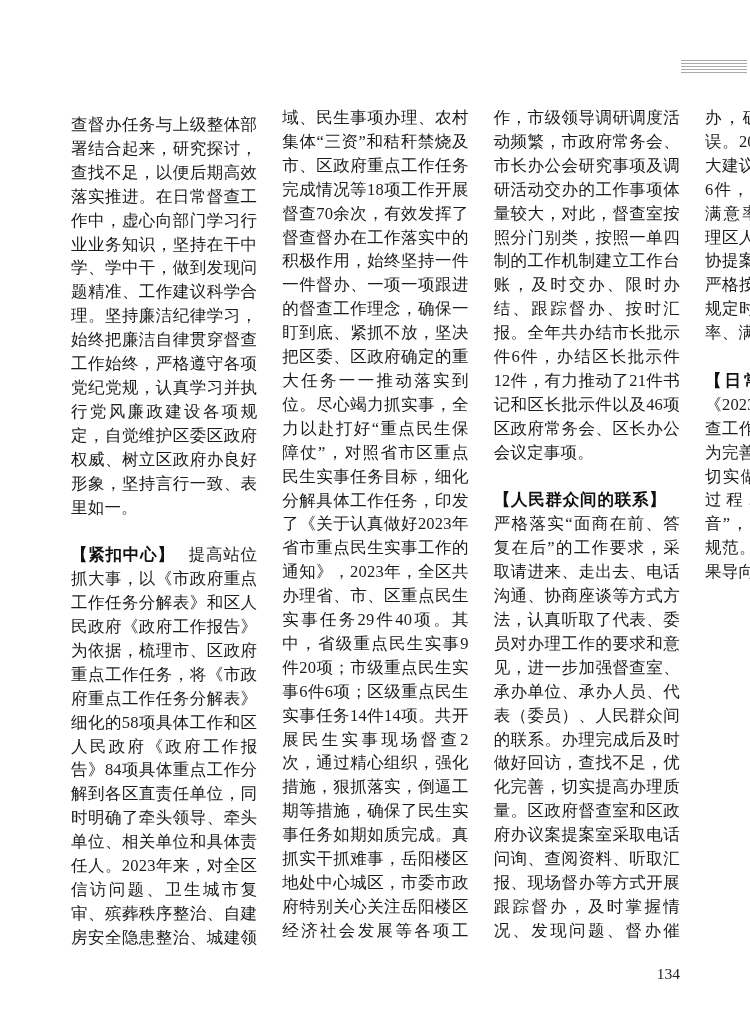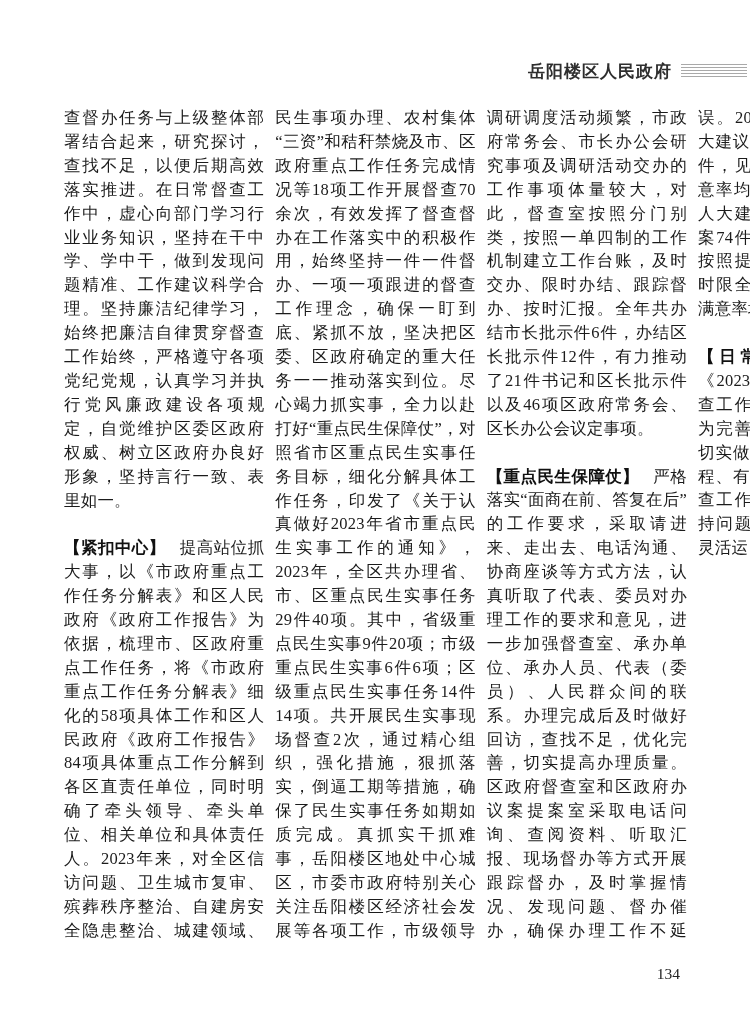--- a/index.html
+++ b/index.html
@@ -42,50 +42,49 @@
     width: 623px; height: 850px;
     column-count: 3;
     column-gap: 11px;
     column-fill: auto;
     font-size: 16.5px;
     line-height: 23.9px;
     text-align: justify;
     letter-spacing: 0.2px;
     color: #1b1b1b;
   }
-  .article p { margin: 0; padding: 0; }
+  .article p { margin: 7px; padding: 0; }
   .article p.section { margin-top: 23.9px; }
   .section-label {
     font-family: "Liberation Sans", "DejaVu Sans", sans-serif;
     font-weight: bold;
     color: #111111;
     margin-right: 0.85em;
   }
   
   .page-number {
     position: absolute;
     top: 965px; right: 70px;
     font-size: 15.5px;
     color: #222222;
     font-family: "Liberation Serif", "DejaVu Serif", serif;
   }
 </style>
 </head>
 <body>
 
 <div class="page-header">
-  <span class="header-title">岳阳楼区人民政府</span>
   <span class="header-rule-lines"></span>
 </div>
 
 <div class="article">
 
   <p><span>查督办任务与上级整体部署结合起来，研究探讨，查找不足，以便后期高效落实推进。在日常督查工作中，虚心向部门学习行业业务知识，坚持在干中学、学中干，做到发现问题精准、工作建议科学合理。坚持廉洁纪律学习，始终把廉洁自律贯穿督查工作始终，严格遵守各项党纪党规，认真学习并执行党风廉政建设各项规定，自觉维护区委区政府权威、树立区政府办良好形象，坚持言行一致、表里如一。</span></p>
 
   <p class="section"><span class="section-label">【紧扣中心】</span><span>提高站位抓大事，以《市政府重点工作任务分解表》和区人民政府《政府工作报告》为依据，梳理市、区政府重点工作任务，将《市政府重点工作任务分解表》细化的58项具体工作和区人民政府《政府工作报告》84项具体重点工作分解到各区直责任单位，同时明确了牵头领导、牵头单位、相关单位和具体责任人。2023年来，对全区信访问题、卫生城市复审、殡葬秩序整治、自建房安全隐患整治、城建领域、民生事项办理、农村集体“三资”和秸秆禁烧及市、区政府重点工作任务完成情况等18项工作开展督查70余次，有效发挥了督查督办在工作落实中的积极作用，始终坚持一件一件督办、一项一项跟进的督查工作理念，确保一盯到底、紧抓不放，坚决把区委、区政府确定的重大任务一一推动落实到位。尽心竭力抓实事，全力以赴打好“重点民生保障仗”，对照省市区重点民生实事任务目标，细化分解具体工作任务，印发了《关于认真做好2023年省市重点民生实事工作的通知》，2023年，全区共办理省、市、区重点民生实事任务29件40项。其中，省级重点民生实事9件20项；市级重点民生实事6件6项；区级重点民生实事任务14件14项。共开展民生实事现场督查2次，通过精心组织，强化措施，狠抓落实，倒逼工期等措施，确保了民生实事任务如期如质完成。真抓实干抓难事，岳阳楼区地处中心城区，市委市政府特别关心关注岳阳楼区经济社会发展等各项工作，市级领导调研调度活动频繁，市政府常务会、市长办公会研究事项及调研活动交办的工作事项体量较大，对此，督查室按照分门别类，按照一单四制的工作机制建立工作台账，及时交办、限时办结、跟踪督办、按时汇报。全年共办结市长批示件6件，办结区长批示件12件，有力推动了21件书记和区长批示件以及46项区政府常务会、区长办公会议定事项。</span></p>
 
-  <p class="section"><span class="section-label">【重点民生保障仗】</span><span>严格落实“面商在前、答复在后”的工作要求，采取请进来、走出去、电话沟通、协商座谈等方式方法，认真听取了代表、委员对办理工作的要求和意见，进一步加强督查室、承办单位、承办人员、代表（委员）、人民群众间的联系。办理完成后及时做好回访，查找不足，优化完善，切实提高办理质量。区政府督查室和区政府办议案提案室采取电话问询、查阅资料、听取汇报、现场督办等方式开展跟踪督办，及时掌握情况、发现问题、督办催办，确保办理工作不延误。2023年，共受理市人大建议14件、市政协提案6件，见面率、办结率、满意率均为100%；共办理区人大建议70件、区政协提案74件，各承办单位严格按照提案办理要求和规定时限全部办复，办结率、满意率均为100%。</span></p>
+  <p class="section"><span class="section-label">【人民群众间的联系】</span><span>严格落实“面商在前、答复在后”的工作要求，采取请进来、走出去、电话沟通、协商座谈等方式方法，认真听取了代表、委员对办理工作的要求和意见，进一步加强督查室、承办单位、承办人员、代表（委员）、人民群众间的联系。办理完成后及时做好回访，查找不足，优化完善，切实提高办理质量。区政府督查室和区政府办议案提案室采取电话问询、查阅资料、听取汇报、现场督办等方式开展跟踪督办，及时掌握情况、发现问题、督办催办，确保办理工作不延误。2023年，共受理市人大建议14件、市政协提案6件，见面率、办结率、满意率均为100%；共办理区人大建议70件、区政协提案74件，各承办单位严格按照提案办理要求和规定时限全部办复，办结率、满意率均为100%。</span></p>
 
   <p class="section"><span class="section-label">【日常督查】</span><span>制定了《2023年岳阳楼区政务督查工作计划》，建立了较为完善的督查工作台账，切实做到了“有计划、有过程、有落实、有回音”，督查工作管理更为规范。坚持问题导向和效果导向，灵活运</span></p>
 
 </div>
 
 <div class="page-number">134</div>
 
 </body></html>

